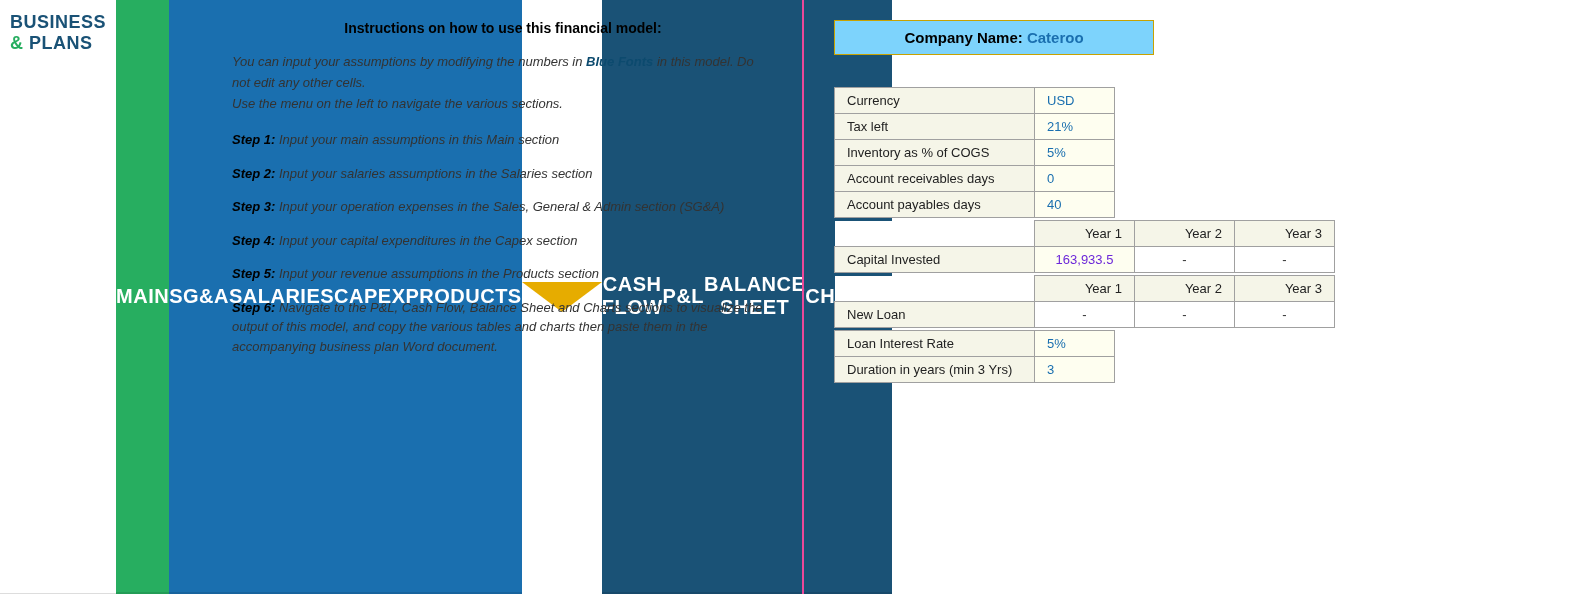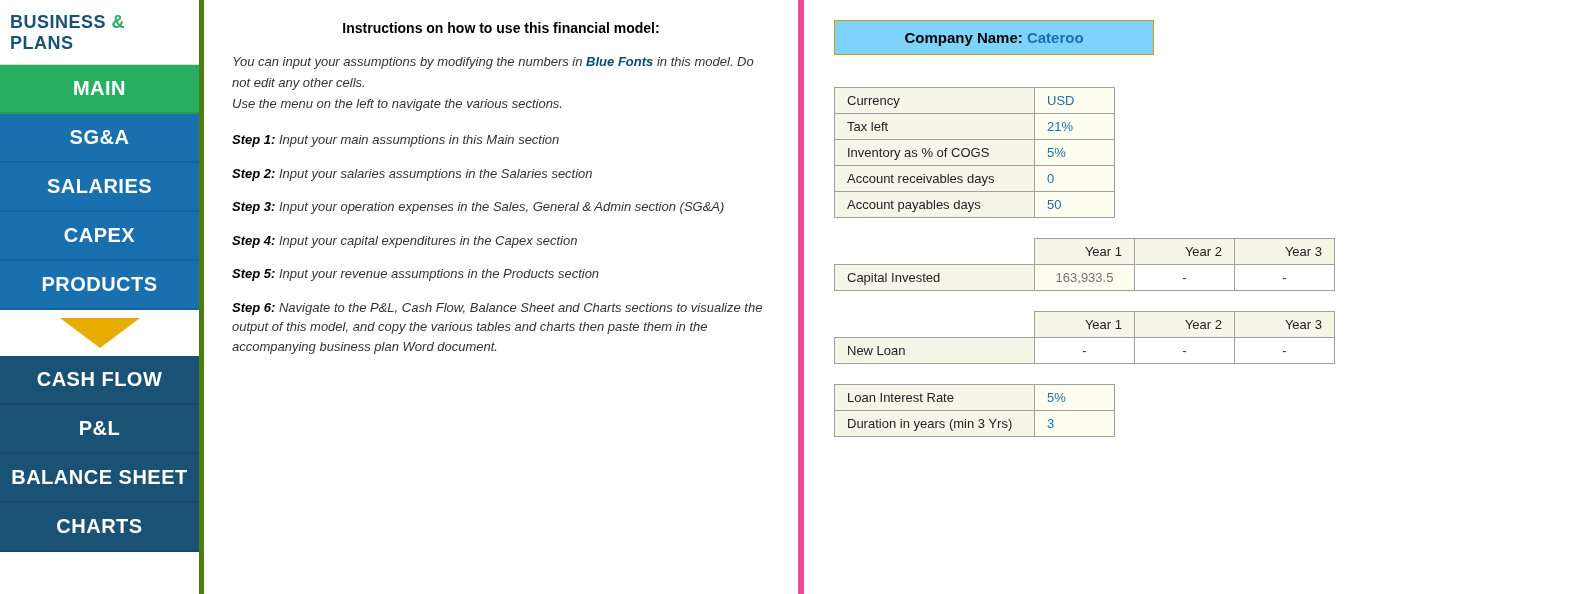--- a/index.html
+++ b/index.html
@@ -12,22 +12,22 @@
       overflow: hidden;
       display: flex;
     }
 
     
     #sidebar {
       width: 204px;
       min-width: 204px;
       background: #fff;
       display: flex;
-      flex-direction: column;
-      border-right: 5px solid #4d7c0f;
+      flex-direction: row;
+      border-right: 1px solid #4d7c0f;
     }
 
     #logo-area {
       padding: 12px 10px 10px 10px;
       border-bottom: 1px solid #ddd;
     }
 
     .logo-text {
       font-size: 18px;
       font-weight: 900;
@@ -85,21 +85,21 @@
       flex: 1;
       display: flex;
       padding: 0;
       overflow: hidden;
     }
 
     
     #instructions-panel {
       width: 600px;
       padding: 20px 28px;
-      border-right: 6px solid #ec4899;
+      border-right: 2px solid #ec4899;
     }
 
     .instructions-title {
       font-size: 14px;
       font-weight: bold;
       text-align: center;
       margin-bottom: 16px;
       color: #000;
     }
 
@@ -152,21 +152,21 @@
       display: inline-block;
       min-width: 320px;
     }
 
     .company-name-box .company-name-value {
       color: #1a6faf;
     }
 
     table.data-table {
       border-collapse: collapse;
-      margin-bottom: 20px;
+      margin-bottom: 2px;
     }
 
     table.data-table td {
       border: 1px solid #a0a0a0;
       padding: 5px 12px;
       font-size: 13px;
       color: #333;
     }
 
     table.data-table td.label-cell {
@@ -185,21 +185,21 @@
     table.data-table td.header-cell {
       background: #f5f5e8;
       text-align: right;
       font-weight: normal;
       color: #222;
       min-width: 100px;
     }
 
     table.data-table td.editable-cell {
       background: #fefef0;
-      color: #737373;
+      color: #6d28d9;
       text-align: center;
     }
 
     table.data-table td.dash-cell {
       background: #fff;
       color: #333;
       text-align: center;
     }
   </style>
 </head>
@@ -293,21 +293,21 @@
       <tr>
         <td class="label-cell">Inventory as % of COGS</td>
         <td class="value-cell">5%</td>
       </tr>
       <tr>
         <td class="label-cell">Account receivables days</td>
         <td class="value-cell">0</td>
       </tr>
       <tr>
         <td class="label-cell">Account payables days</td>
-        <td class="value-cell">50</td>
+        <td class="value-cell">40</td>
       </tr>
     </tbody>
       </table>
 
     <table class="data-table">
       <tbody>
           <tr>
         <td class="label-cell" style="background:#fff; border:none;"></td>
         <td class="header-cell">Year 1</td>
         <td class="header-cell">Year 2</td>

